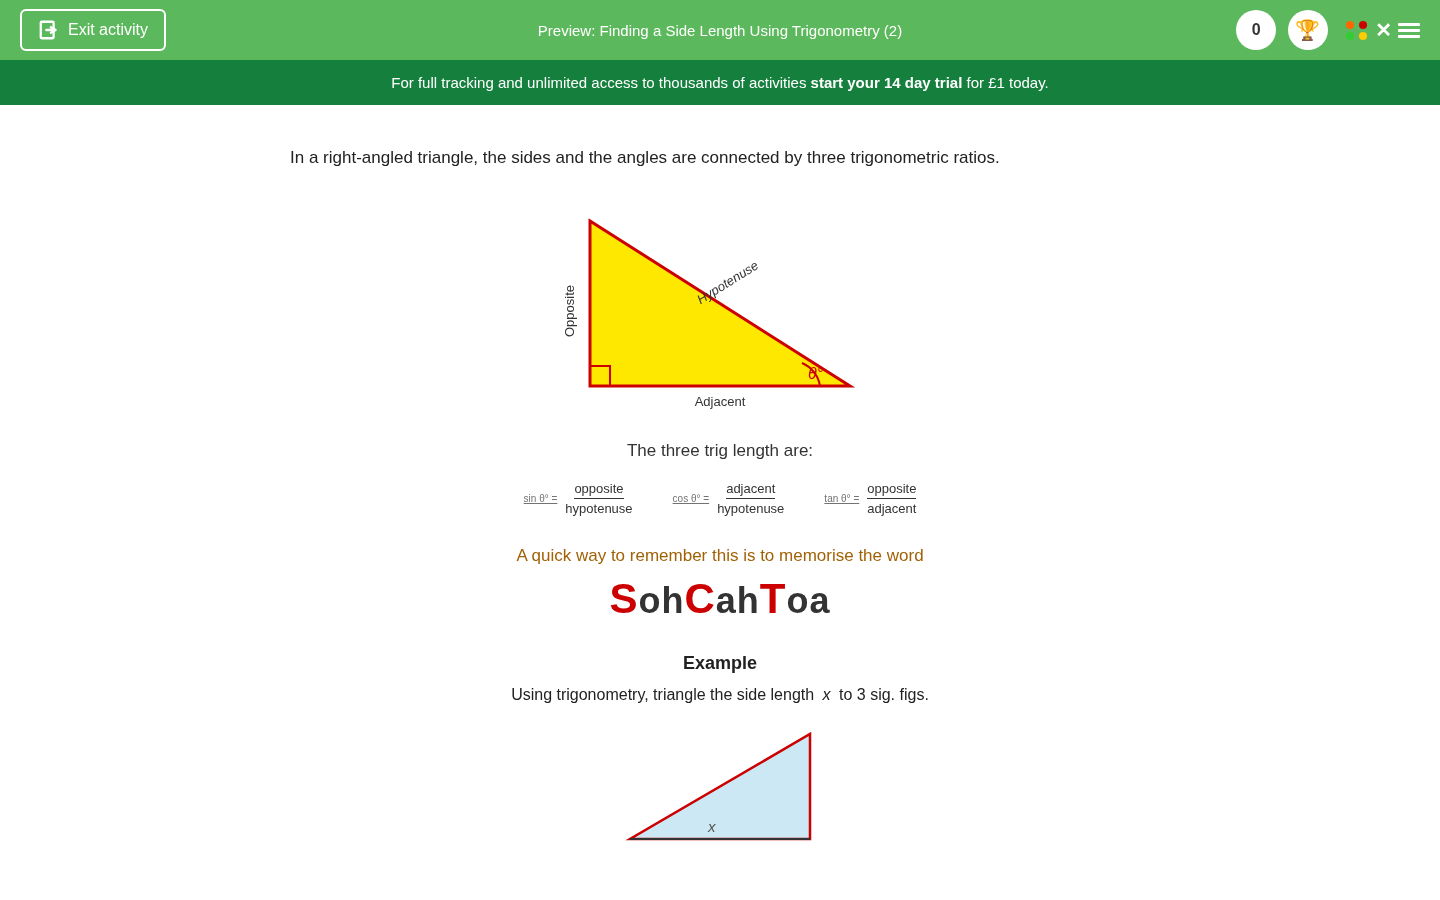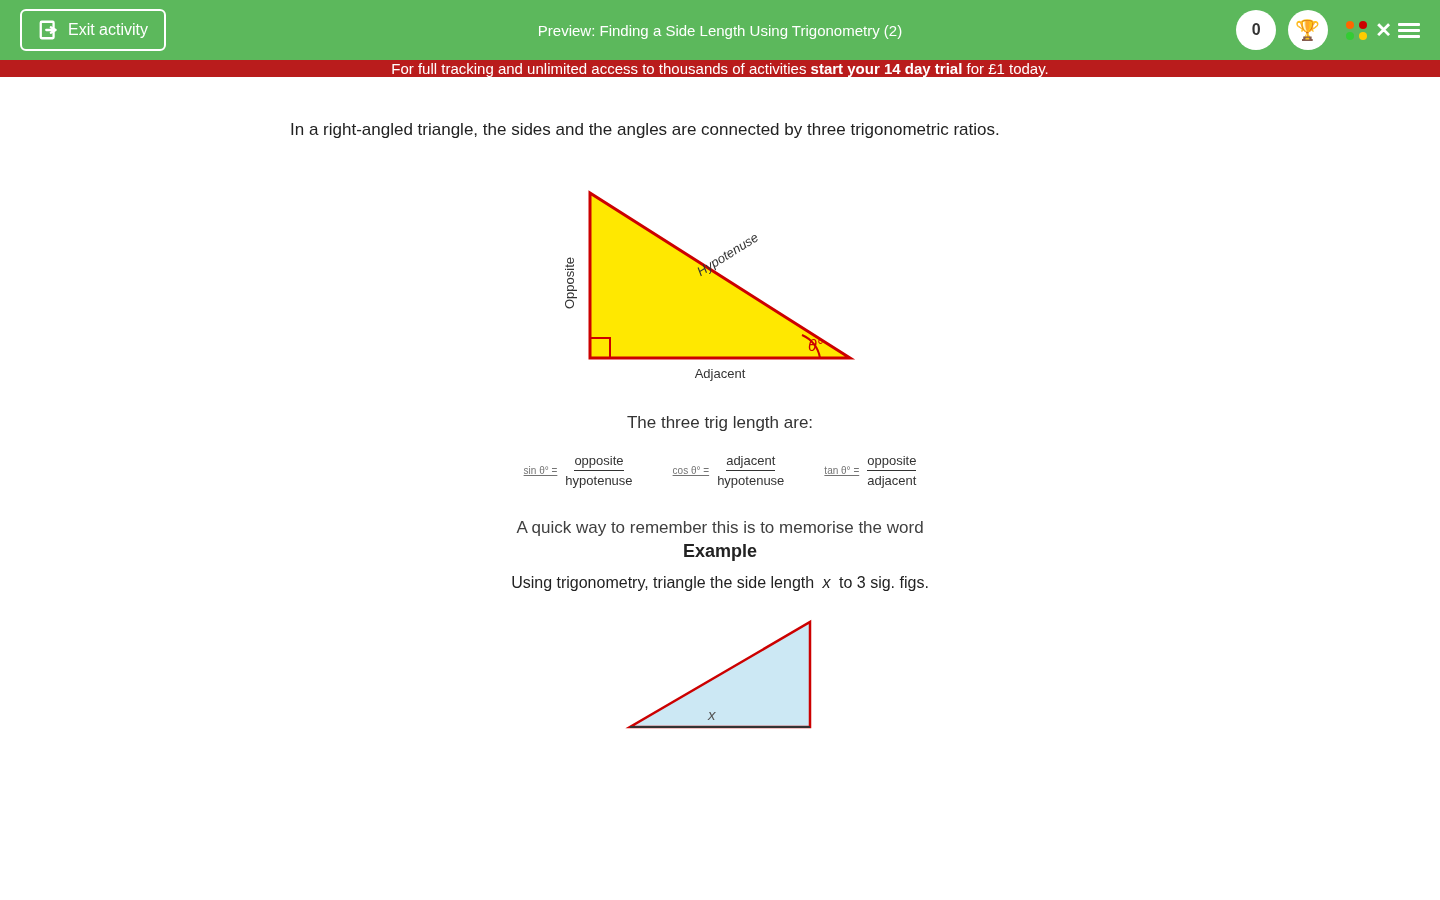--- a/index.html
+++ b/index.html
@@ -66,23 +66,24 @@
       height: 40px;
       display: flex;
       align-items: center;
       justify-content: center;
       cursor: pointer;
       font-size: 20px;
     }
 
     
     .banner {
-      background: #b91c1c;
+      background: #15803d;
       color: white;
       text-align: center;
+      padding: 14px;
       font-size: 15px;
     }
     .banner strong { font-weight: bold; }
 
     
     .content {
       max-width: 900px;
       margin: 0 auto;
       padding: 40px 20px 40px;
     }
@@ -137,22 +138,22 @@
       border-bottom: 1px solid #333;
       padding-bottom: 2px;
       margin-bottom: 2px;
     }
     .fraction .denominator {}
 
     
     .remember-text {
       text-align: center;
       font-size: 17px;
-      margin-bottom: 3px;
-      color: #404040;
+      margin-bottom: 9px;
+      color: #a16207;
     }
     .sohcahtoa {
       text-align: center;
       font-size: 36px;
       font-weight: bold;
       color: #333;
       margin-bottom: 30px;
       letter-spacing: 1px;
     }
     .sohcahtoa .red { color: #cc0000; }
@@ -267,20 +268,23 @@
       <span class="ratio-label">tan θ° =</span>
       <div class="fraction">
         <span class="numerator">opposite</span>
         <span class="denominator">adjacent</span>
       </div>
     </div>
   </div>
 
   <p class="remember-text">A quick way to remember this is to memorise the word</p>
 
+  <div class="sohcahtoa">
+    <span class="red" style="font-size:42px;">S</span><span>oh</span><span class="red" style="font-size:42px;">C</span><span>ah</span><span class="red" style="font-size:42px;">T</span><span>oa</span>
+  </div>
 
   <p class="example-title">Example</p>
   <p class="example-text">
     <span>Using trigonometry, triangle the side length</span>
     <em style="margin:0 4px;">x</em>
     <span>to 3 sig. figs.</span>
   </p>
 
   <div class="second-diagram">
     <svg width="200" height="120" viewBox="0 0 200 120">

